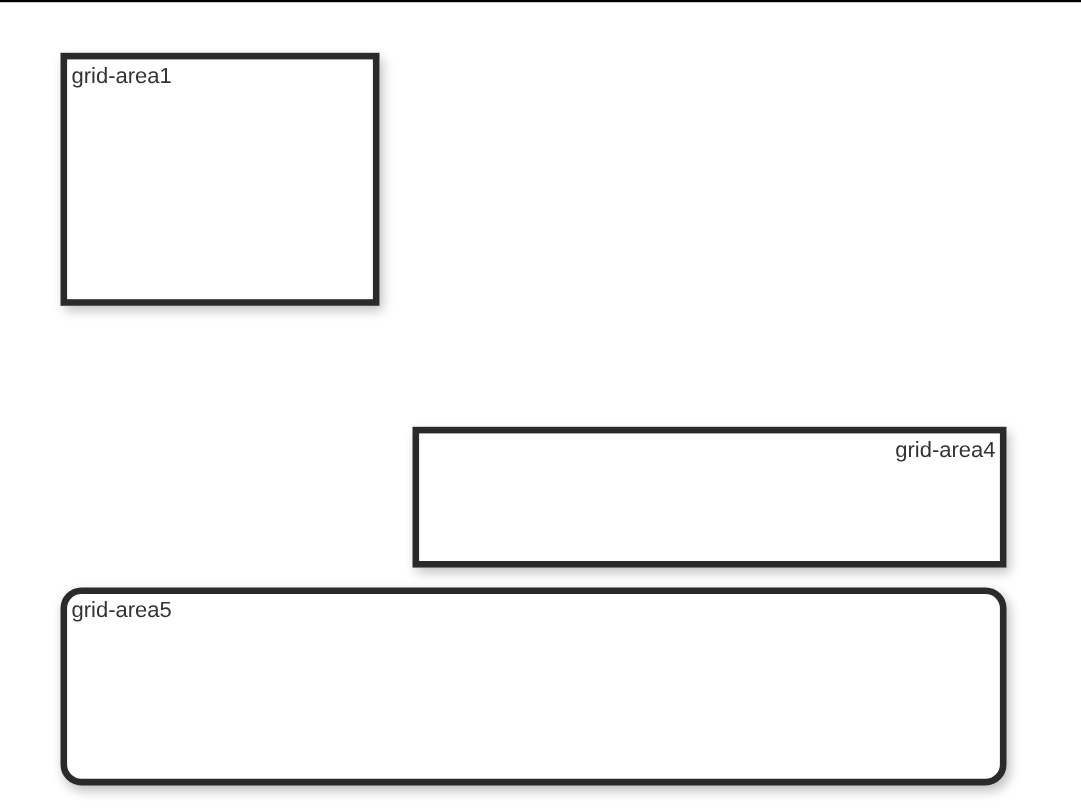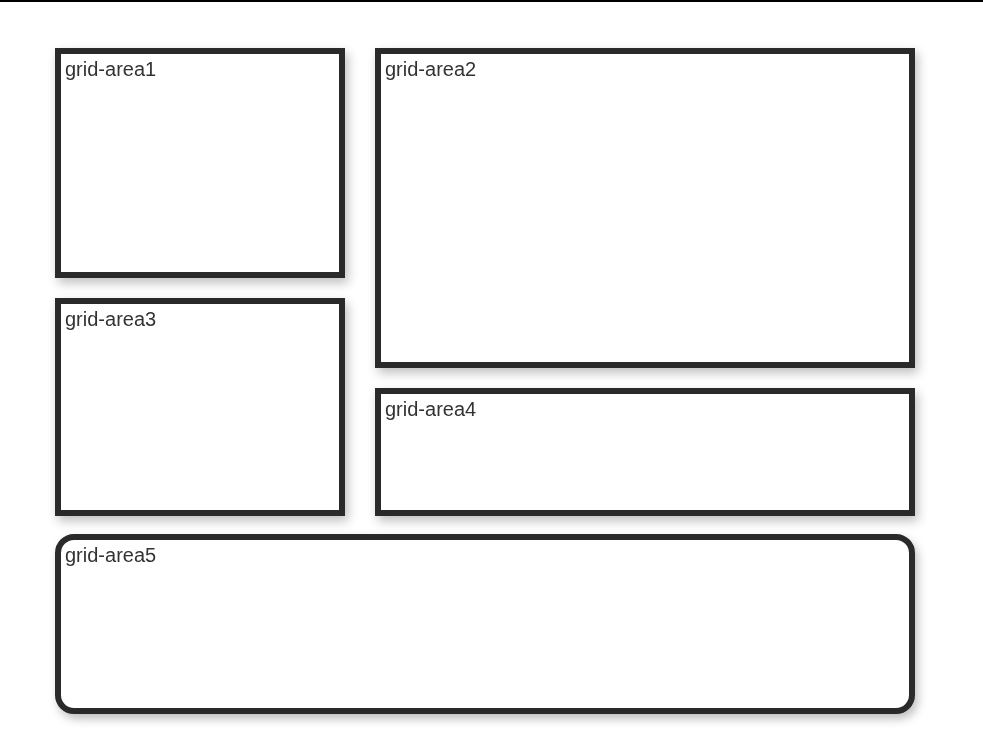--- a/index.html
+++ b/index.html
@@ -40,39 +40,34 @@
       grid-column: 2;
       grid-row: 1 / span 3;
     }
     .area3 {
       grid-column: 1;
       grid-row: 3 / span 3;
     }
     .area4 {
       grid-column: 2;
       grid-row: 5;
+      text-align: right;
     }
     .area5 {
       grid-column: 1 / span 2;
       grid-row: 7;
       border-radius: 19px;
     }
   </style>
 </head>
 <body>
 
 <div class="container">
   <div class="box area1">
     <span>grid-area1</span>
   </div>
-  <div class="box area2">
-    <span>grid-area2</span>
-  </div>
-  <div class="box area3">
-    <span>grid-area3</span>
-  </div>
   <div class="box area4">
     <span>grid-area4</span>
   </div>
   <div class="box area5">
     <span>grid-area5</span>
   </div>
 </div>
 
 </body></html>

